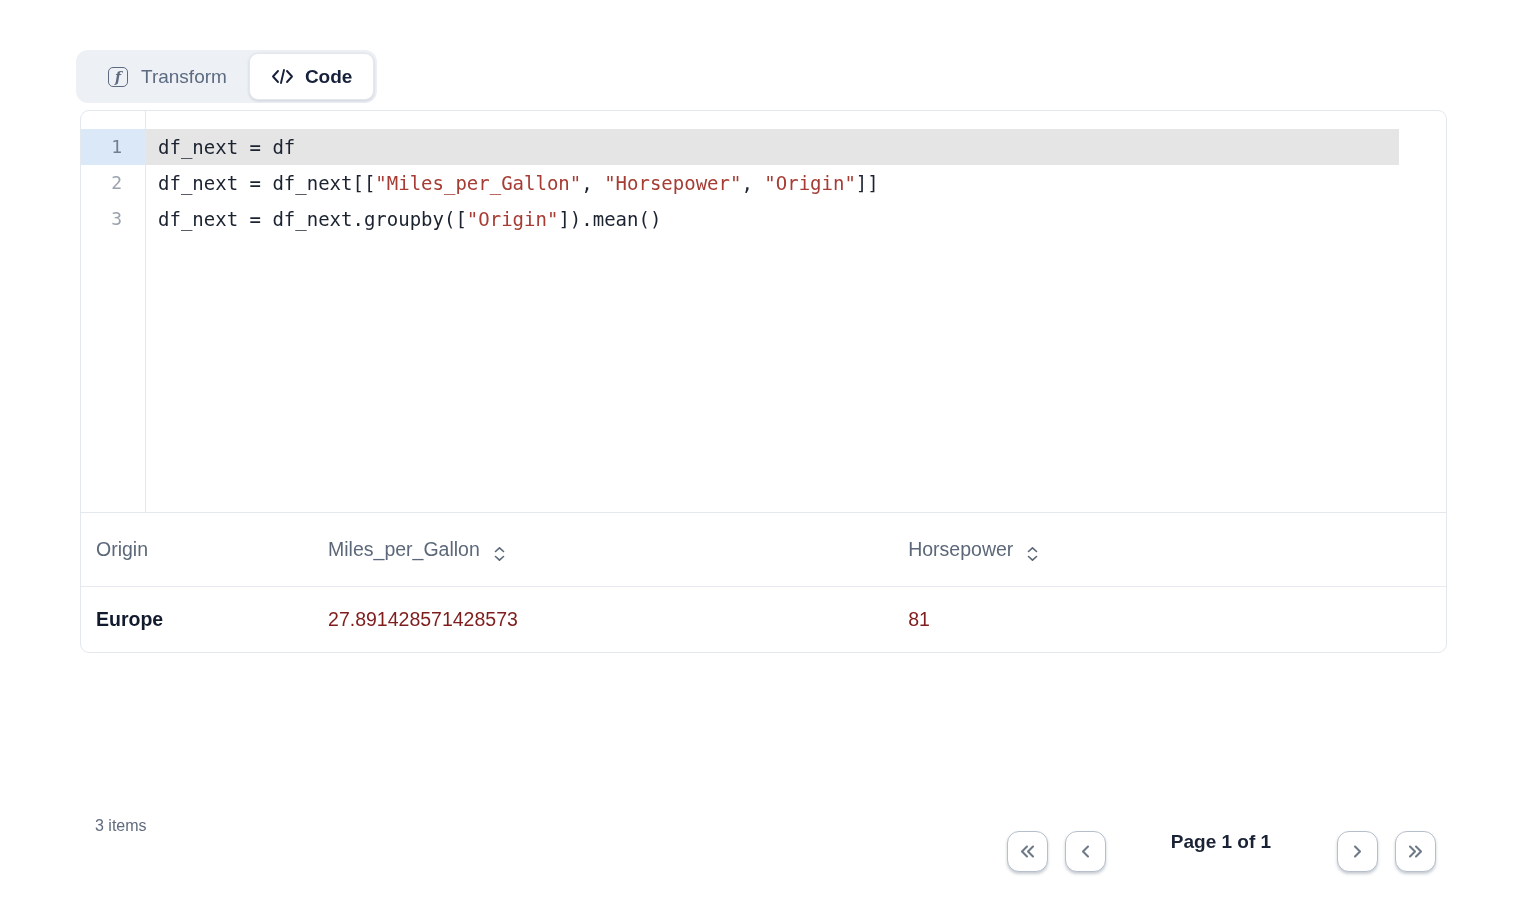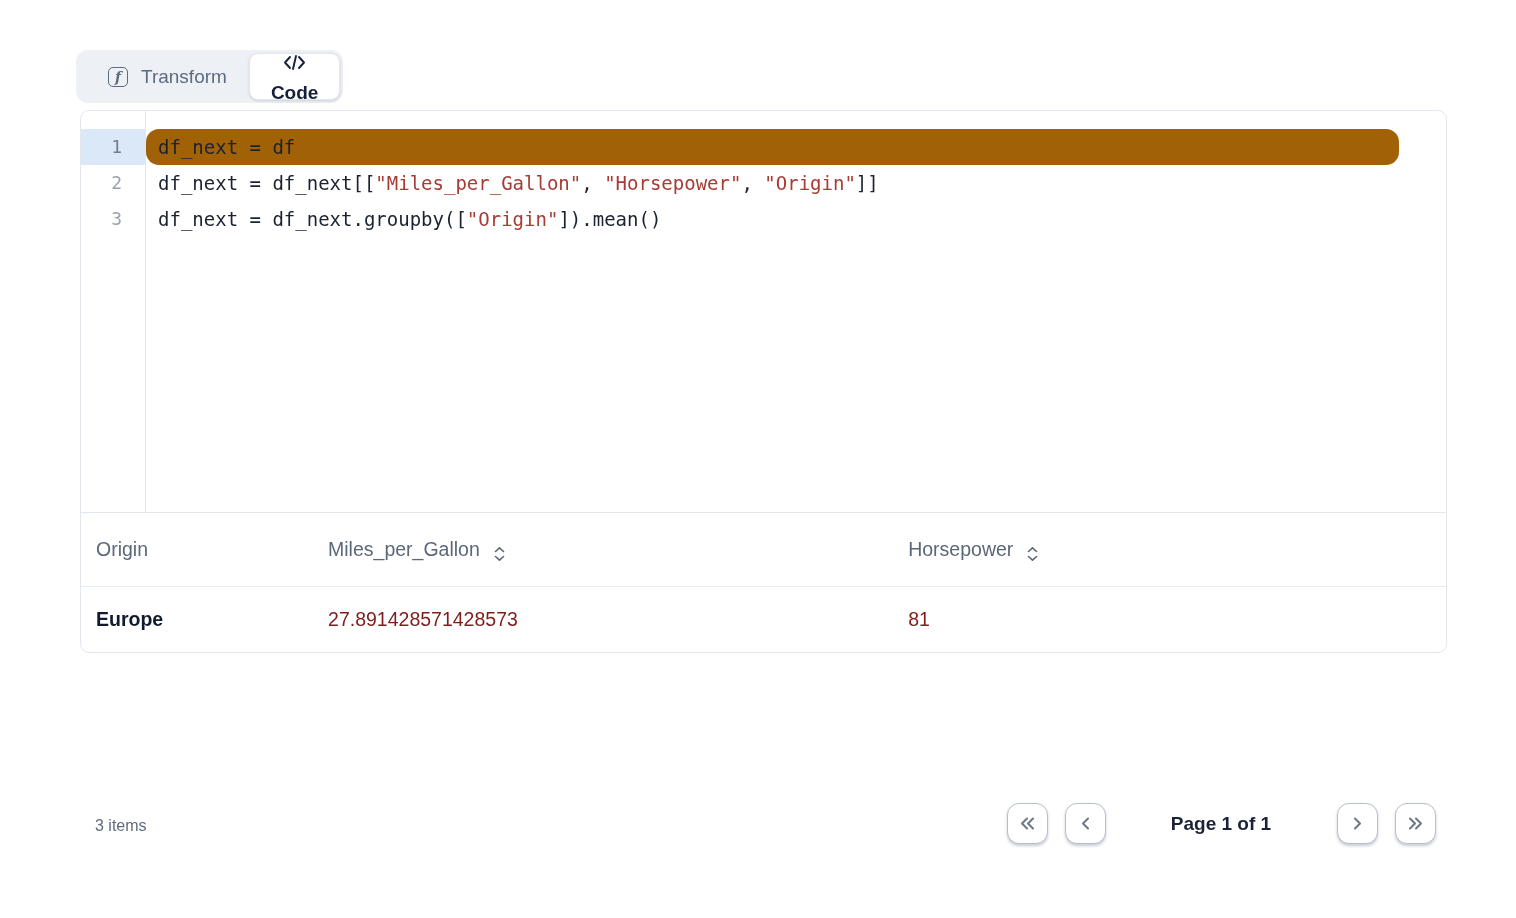--- a/index.html
+++ b/index.html
@@ -21,21 +21,21 @@
   .fn-icon {
     width: 20px; height: 20px; border: 1.7px solid #5d6b80; border-radius: 5px;
     display: grid; place-items: center;
     font-size: 14px; font-weight: 600; line-height: 1; color: #5d6b80;
     font-family: "DejaVu Serif", serif; font-style: italic;
   }
   .tab-active {
     display: flex; align-items: center; gap: 11px; height: 47px;
     background: #ffffff; border: 1px solid #e4e7ec; border-radius: 9px;
     padding: 0 21px; box-shadow: 0 1px 3px rgba(16,24,40,0.14);
-    color: #16203a; font-size: 19px; font-weight: 700; cursor: pointer; flex-direction: column;
+    color: #16203a; font-size: 19px; font-weight: 700; cursor: pointer;
   }
 
   
   .panel {
     position: absolute; left: 80px; top: 110px; width: 1367px;
     border: 1px solid #e3e8ef; border-radius: 9px; background: #fff; overflow: hidden;
   }
 
   
   .editor {
@@ -43,41 +43,41 @@
     font-family: "DejaVu Sans Mono", "Liberation Mono", monospace; font-size: 19px;
   }
   .gutter { width: 65px; flex-shrink: 0; border-right: 1px solid #e4e7ec; padding-top: 18px; }
   .gutter-num {
     height: 36px; line-height: 36px; text-align: right; padding-right: 23px;
     color: #9aa2ad; font-size: 18px;
   }
   .gutter-num.active { background: #dbe8f8; color: #737d8c; }
   .code-lines { flex: 1; padding-top: 18px; }
   .code-line { height: 36px; line-height: 36px; padding-left: 12px; white-space: pre; color: #1b2230; }
-  .code-line.active { background: #a16207; width: calc(100% - 47px); border-radius: 13px; }
+  .code-line.active { background: #e5e5e5; width: calc(100% - 47px); }
   .tok-string { color: #a63c34; }
 
   
   table.dtable { width: 100%; border-collapse: collapse; table-layout: fixed; }
   .dtable th {
     height: 73px; text-align: left; font-weight: 400; font-size: 19.5px;
     color: #5c6879; padding: 0 0 0 15px; border-bottom: 1px solid #e7ebf1;
   }
   .dtable th .th-inner { display: inline-flex; align-items: flex-end; gap: 14px; }
   .sort-icon { display: inline-block; }
   .dtable td {
     height: 66px; font-size: 19.5px; color: #7f1d1d; padding: 0 0 0 15px;
     border-bottom: 1px solid #e7ebf1;
   }
   .dtable tr:last-child td { border-bottom: none; }
   .dtable td.rowlabel { font-weight: 700; color: #121b2e; }
 
   
   .items-label { position: absolute; left: 95px; top: 817px; font-size: 16px; color: #5f6b7d; }
-  .pager { position: absolute; left: 1007px; top: 803px; display: flex; align-items: center; }
+  .pager { position: absolute; left: 1007px; top: 831px; display: flex; align-items: flex-start; }
   .pbtn {
     width: 41px; height: 41px; border-radius: 12px; border: 1px solid #b7bfcb;
     background: #fff; display: grid; place-items: center; cursor: pointer; padding: 0;
     box-shadow: 0 2px 3px rgba(71,85,105,0.3);
   }
   .pbtn + .pbtn { margin-left: 17px; }
   .page-label {
     width: 114px; margin: 0 59px 0 58px; text-align: center;
     font-size: 19px; font-weight: 600; color: #1a2335;
   }

